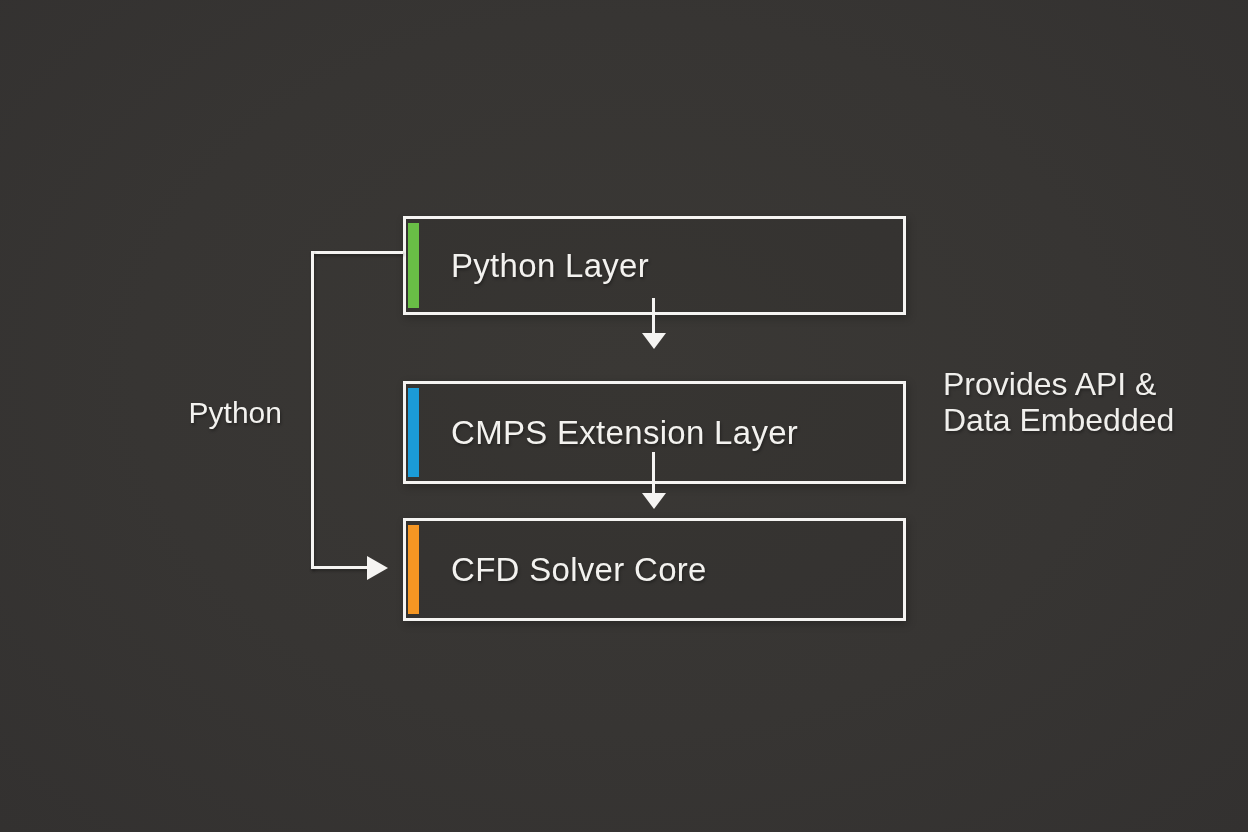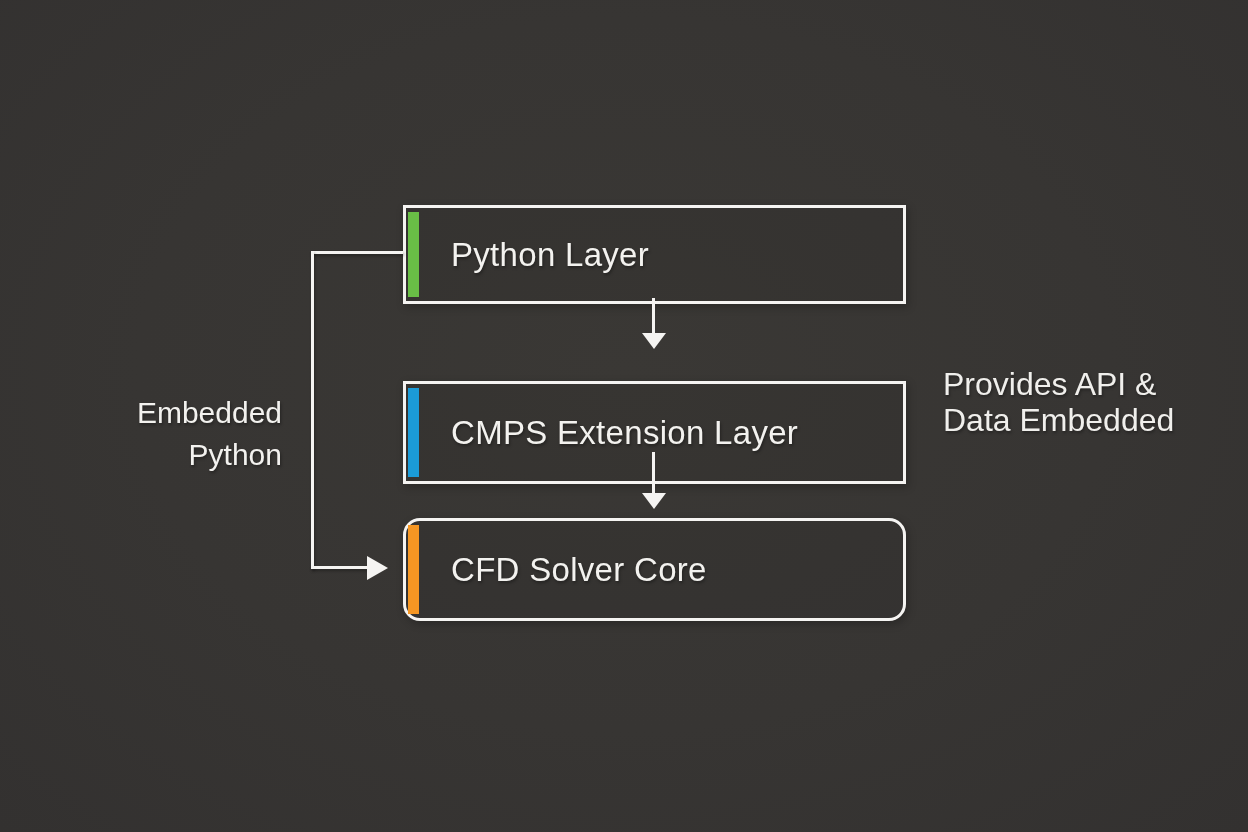--- a/index.html
+++ b/index.html
@@ -19,23 +19,23 @@
     position: absolute;
     left: 403px;
     width: 497px;
     border: 3px solid #f5f4f2;
     box-sizing: content-box;
     background: rgba(0,0,0,0.04);
     box-shadow: 2px 3px 8px rgba(0,0,0,0.25);
     display: flex;
     align-items: center;
   }
-  .box.b1 { top: 205px; height: 93px; }
+  .box.b1 { top: 216px; height: 93px; }
   .box.b2 { top: 355px; height: 97px; margin-top: 26px; }
-  .box.b3 { top: 518px; height: 97px; border-radius: 17px; }
+  .box.b3 { top: 518px; height: 97px; }
   .accent {
     position: absolute;
     left: 2px;
     top: 4px;
     bottom: 4px;
     width: 11px;
   }
   .box-label {
     padding-left: 45px;
     font-size: 33px;
@@ -119,21 +119,20 @@
     <div class="accent" style="background-color: rgb(245, 150, 35);"></div>
     <div class="box-label">CFD Solver Core</div>
   </div>
 
   <div class="hline" style="left:311px;top:251px;width:92px;height:3px;"></div>
   <div class="vline" style="left:311px;top:251px;width:3px;height:318px;"></div>
   <div class="hline" style="left:311px;top:566px;width:57px;height:3px;"></div>
   <div class="arrow-head-right" style="left:367px;top:556px;"></div>
 
   <div class="side-label">
-    <div>Embedded</div>
     <div>Python</div>
   </div>
 
   <div class="annotation">
     <div>Provides API &amp;</div>
     <div>Data Embedded</div>
   </div>
 
 </div>
 

